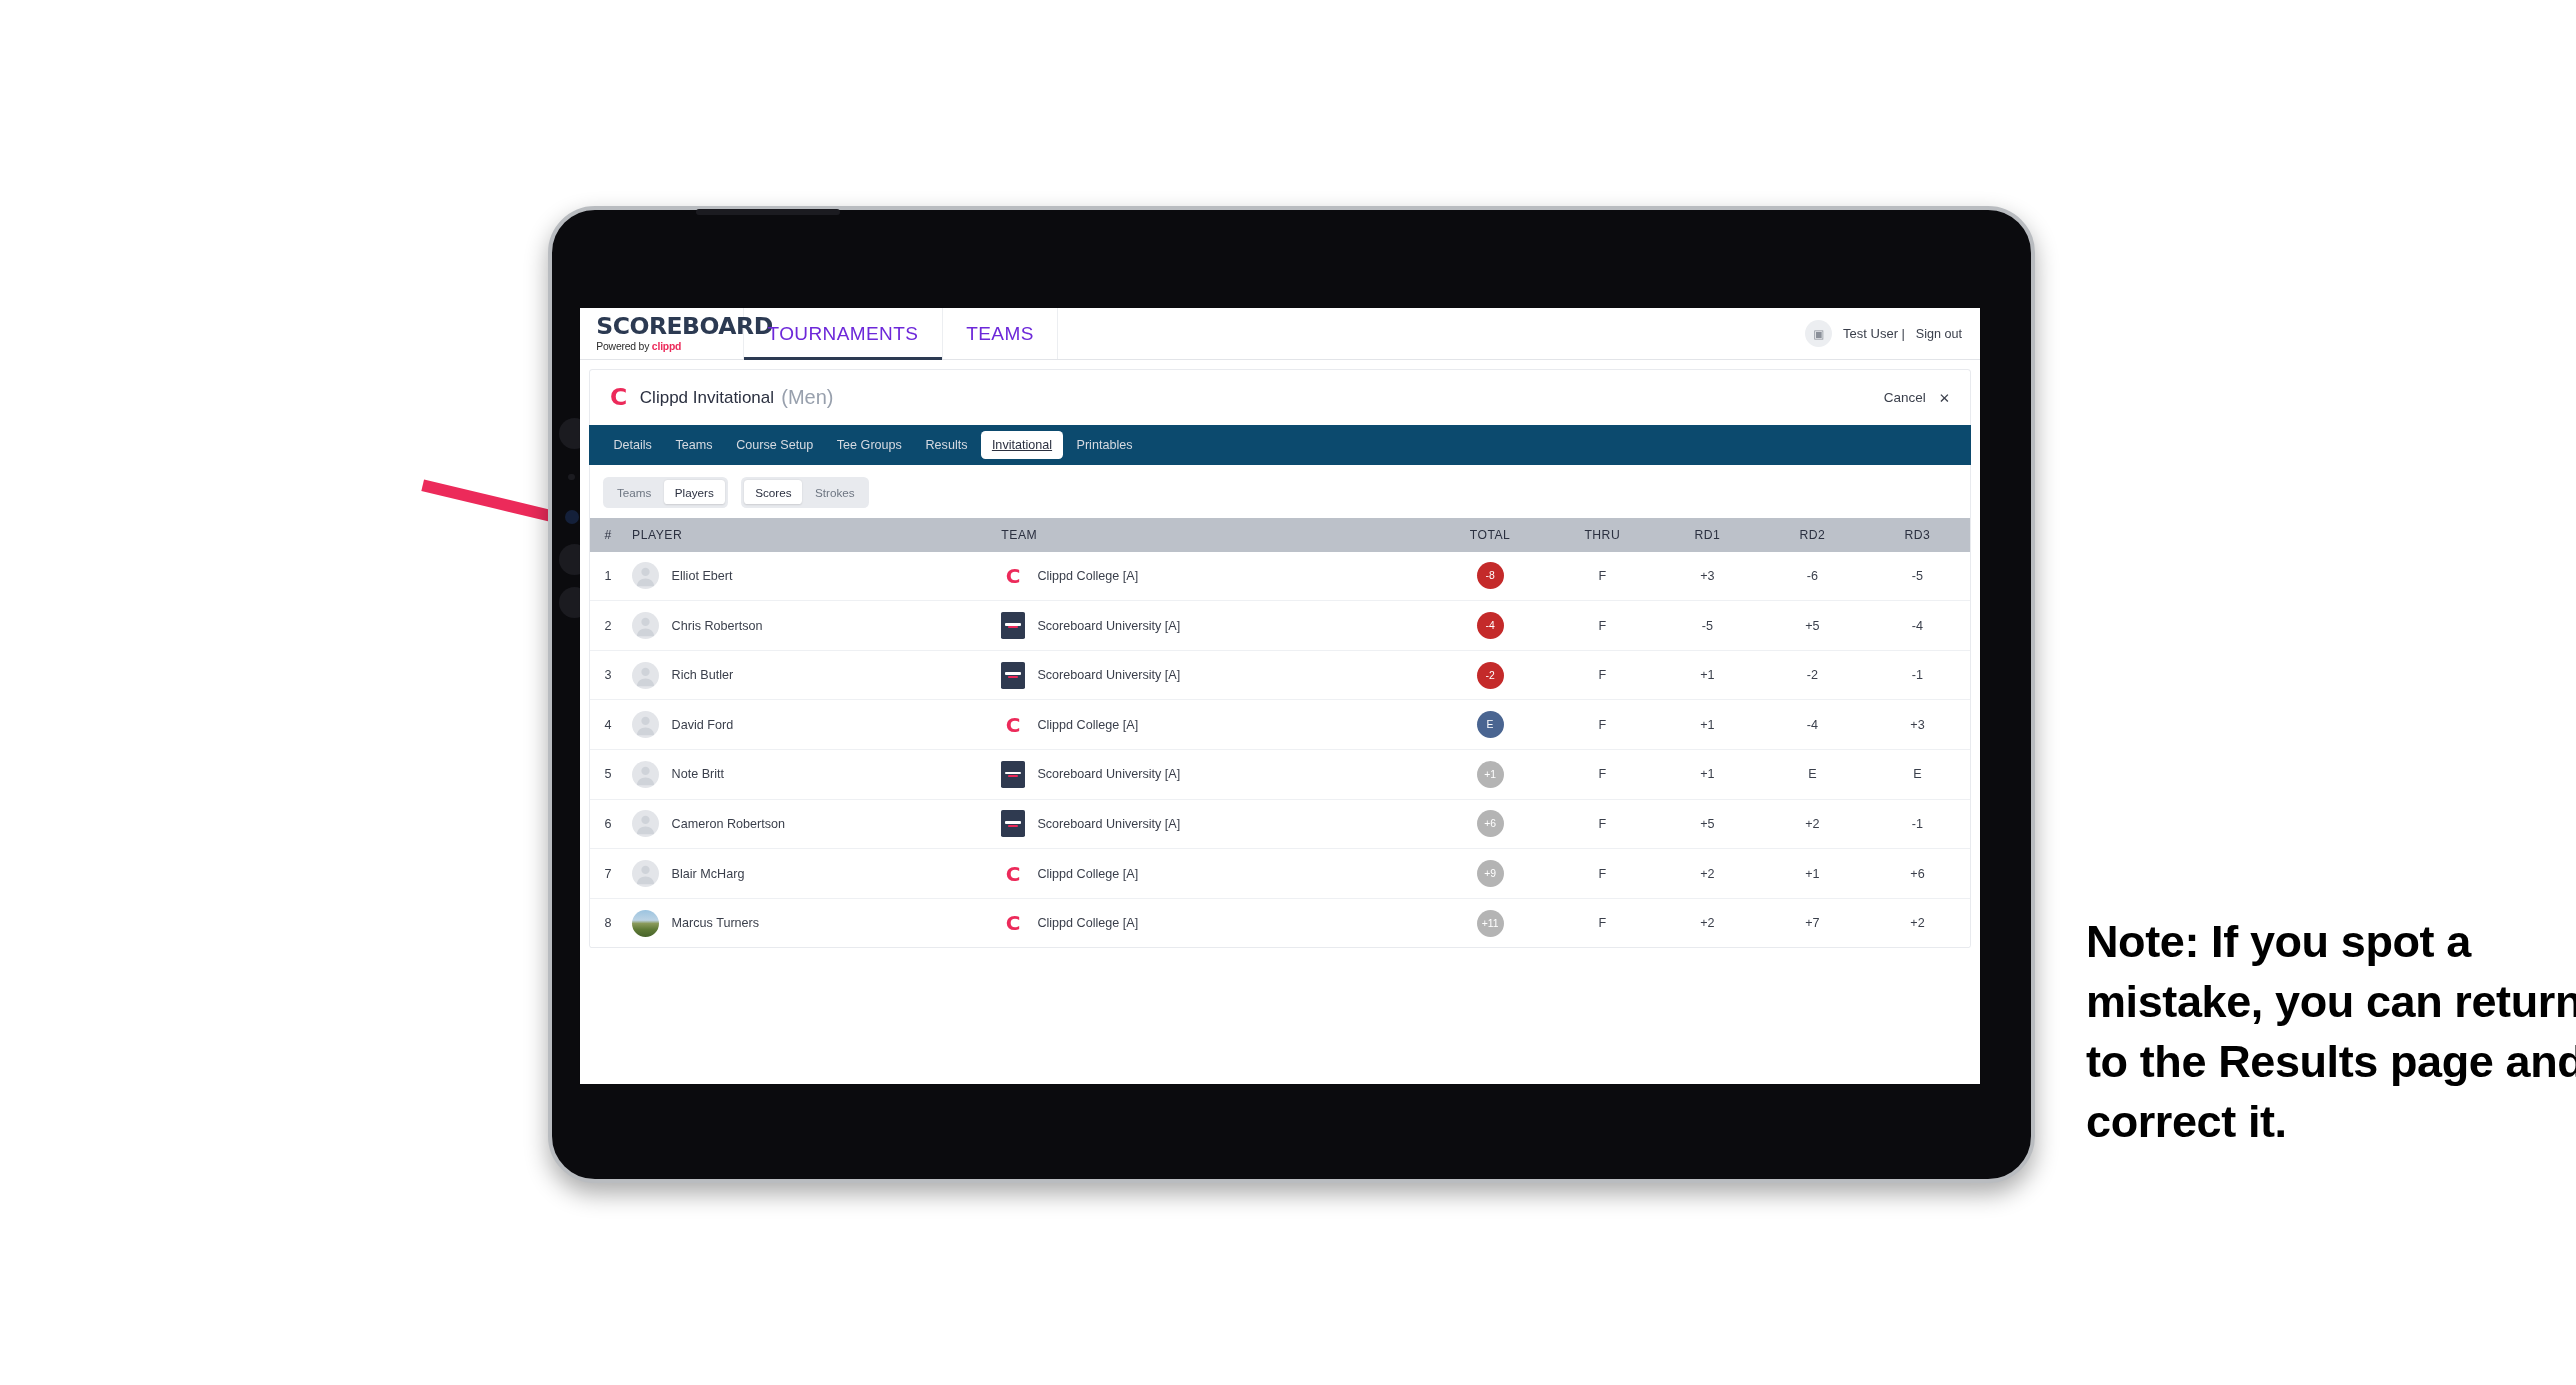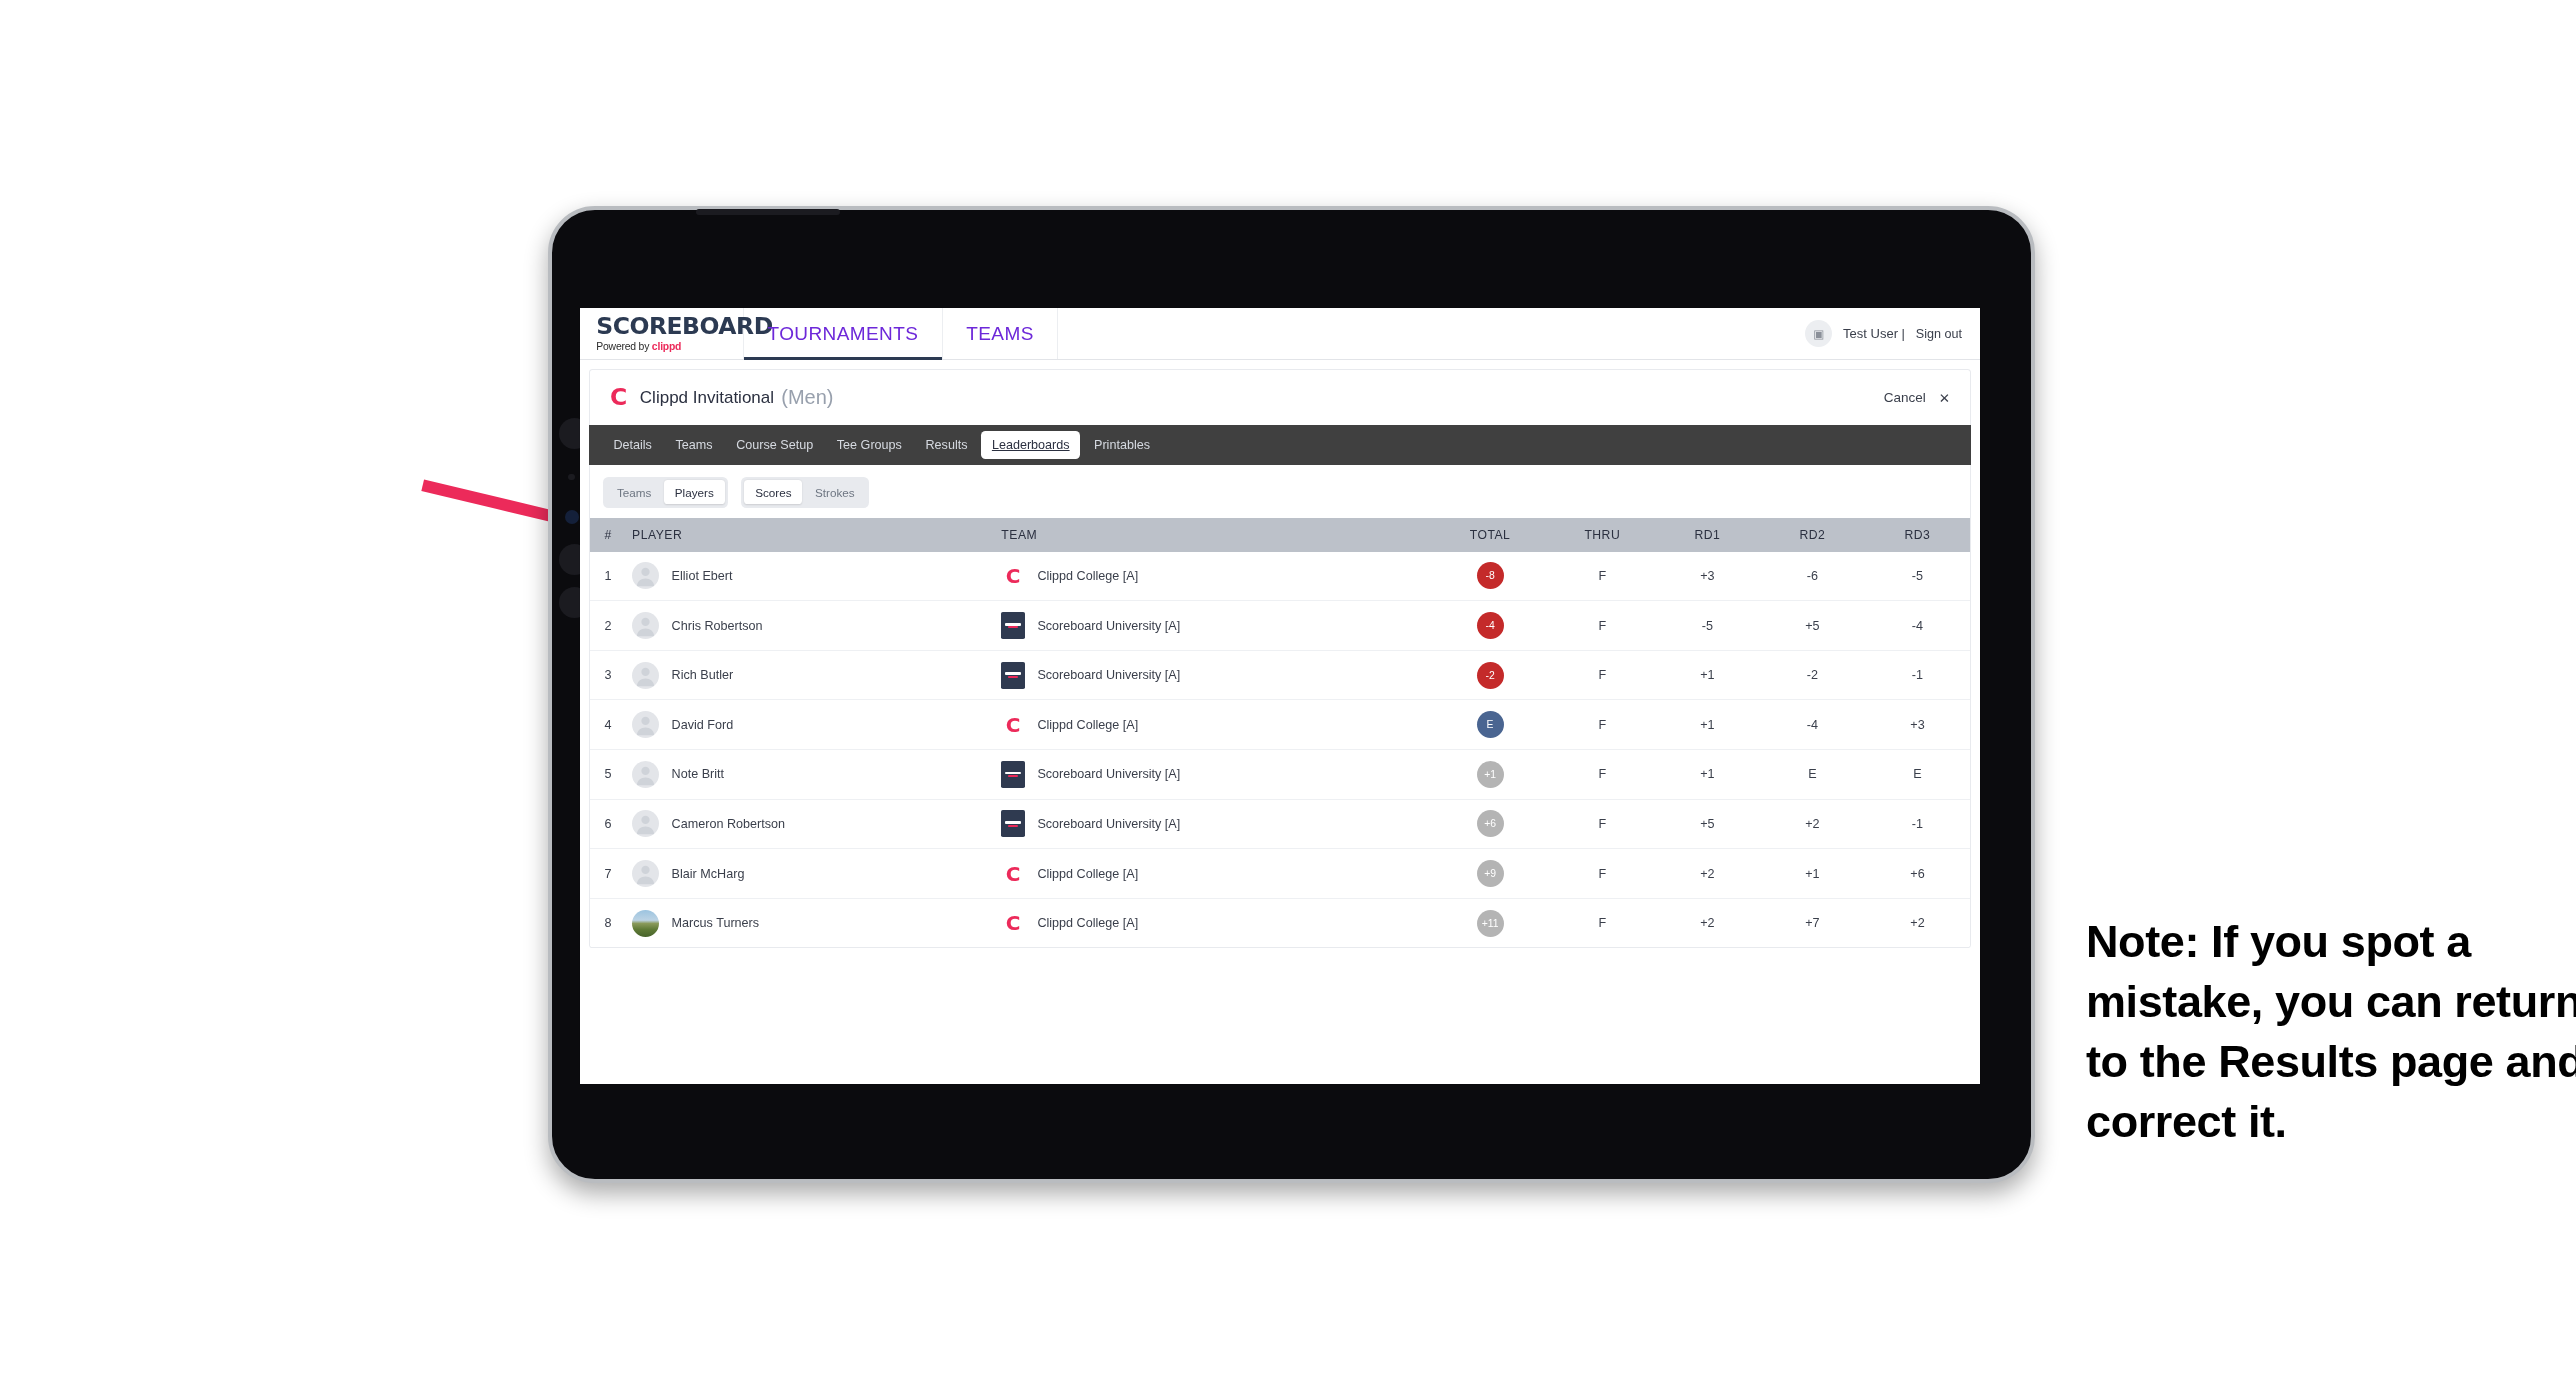--- a/index.html
+++ b/index.html
@@ -102,21 +102,21 @@
     font-size: 23.5px; font-weight:800; color:#ec2a5a; font-family:"DejaVu Sans",sans-serif;
     line-height:1; margin-right: 12.6px;
   }
   .tcard-title { font-size: 17px; color:#2b3040; }
   .tcard-sub { font-size: 20px; color:#98a0ad; margin-left:7.2px; }
   .tcard-cancel { margin-left:auto; font-size:13.5px; color:#3a3f4b; display:flex; align-items:center; gap:13px; cursor:pointer;}
 
   
   #subnav {
     margin: 0 9px;
-    background:#404040; height: 40px;
+    background:#0c4a6e; height: 40px;
     display:flex; align-items:center; padding: 0 14.4px; gap: 3.6px;
   }
   .subnav-item {
     font-size: 12.6px; color:#d6dae1; padding: 5.4px 10px; border-radius:3.6px; cursor:pointer;
   }
   .subnav-item.active {
     background:#ffffff; color:#2b3040; text-decoration: underline;
     padding: 7.2px 10.8px; border-radius: 4.5px; font-weight:400;
   }
 
@@ -230,21 +230,21 @@
           <span>✕</span>
         </div>
       </div>
 
       <div id="subnav">
         <div class="subnav-item">Details</div>
         <div class="subnav-item">Teams</div>
         <div class="subnav-item">Course Setup</div>
         <div class="subnav-item">Tee Groups</div>
         <div class="subnav-item">Results</div>
-        <div class="subnav-item active">Leaderboards</div>
+        <div class="subnav-item active">Invitational</div>
         <div class="subnav-item">Printables</div>
       </div>
 
       <div id="toggles">
         <div class="seg">
           <div class="seg-btn">Teams</div>
           <div class="seg-btn active">Players</div>
         </div>
         <div class="seg">
           <div class="seg-btn active">Scores</div>

